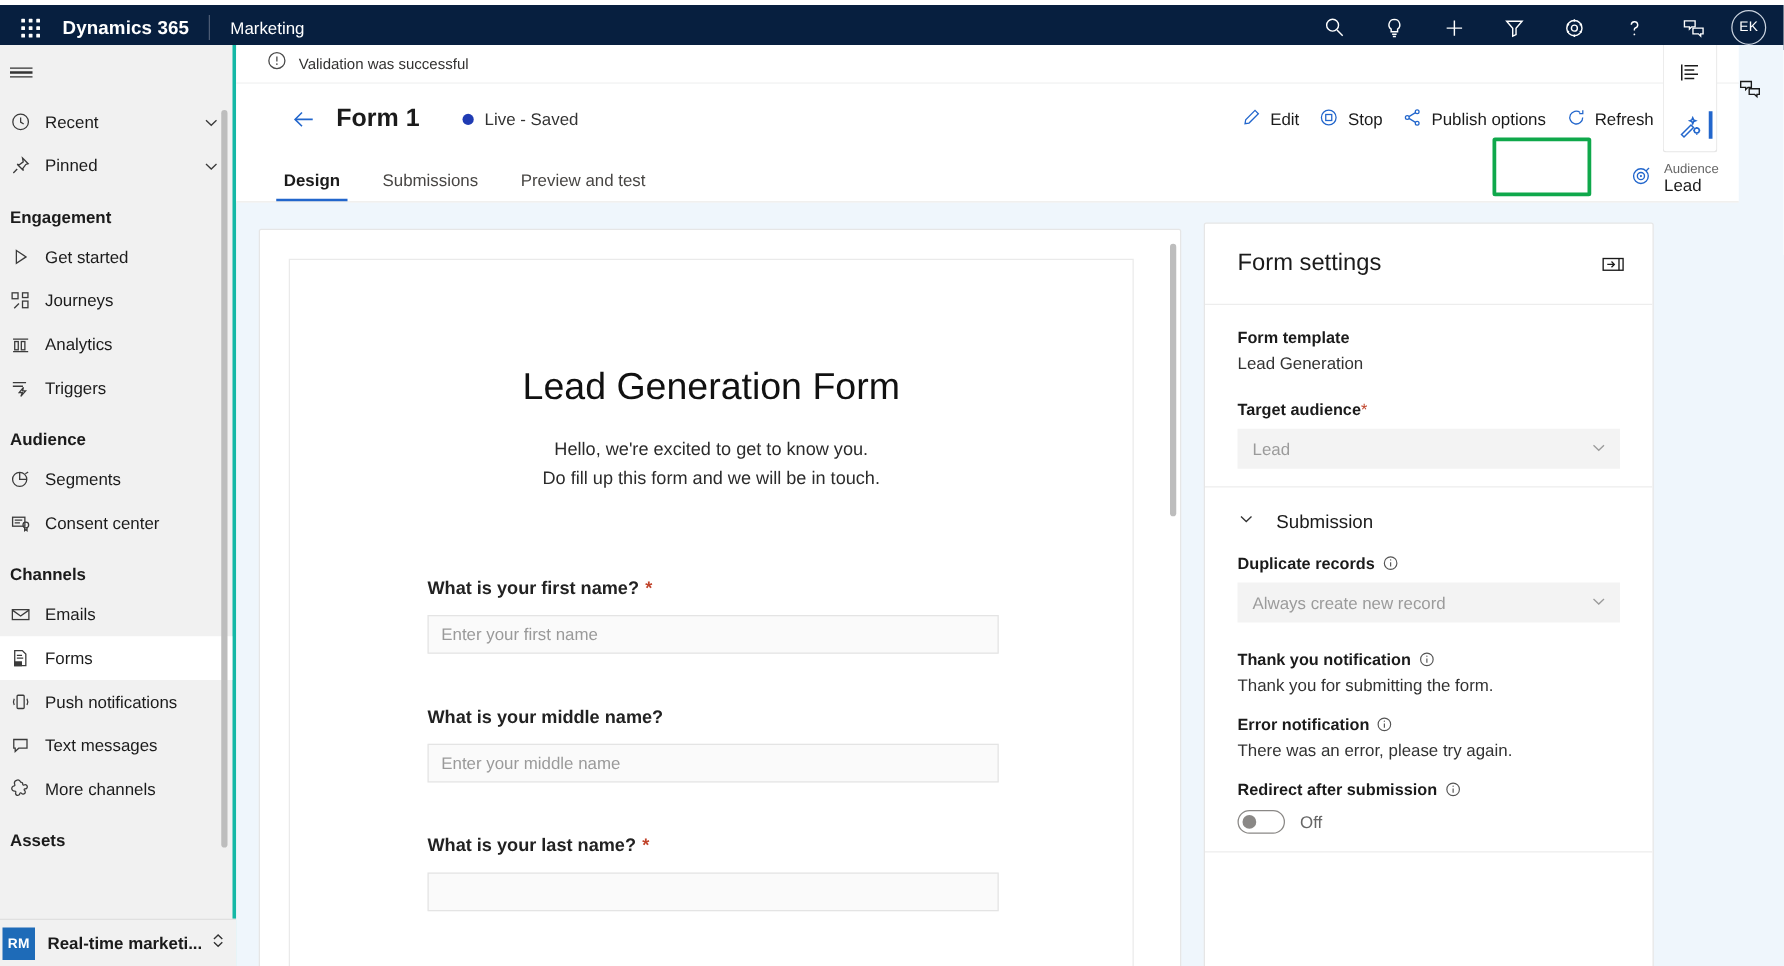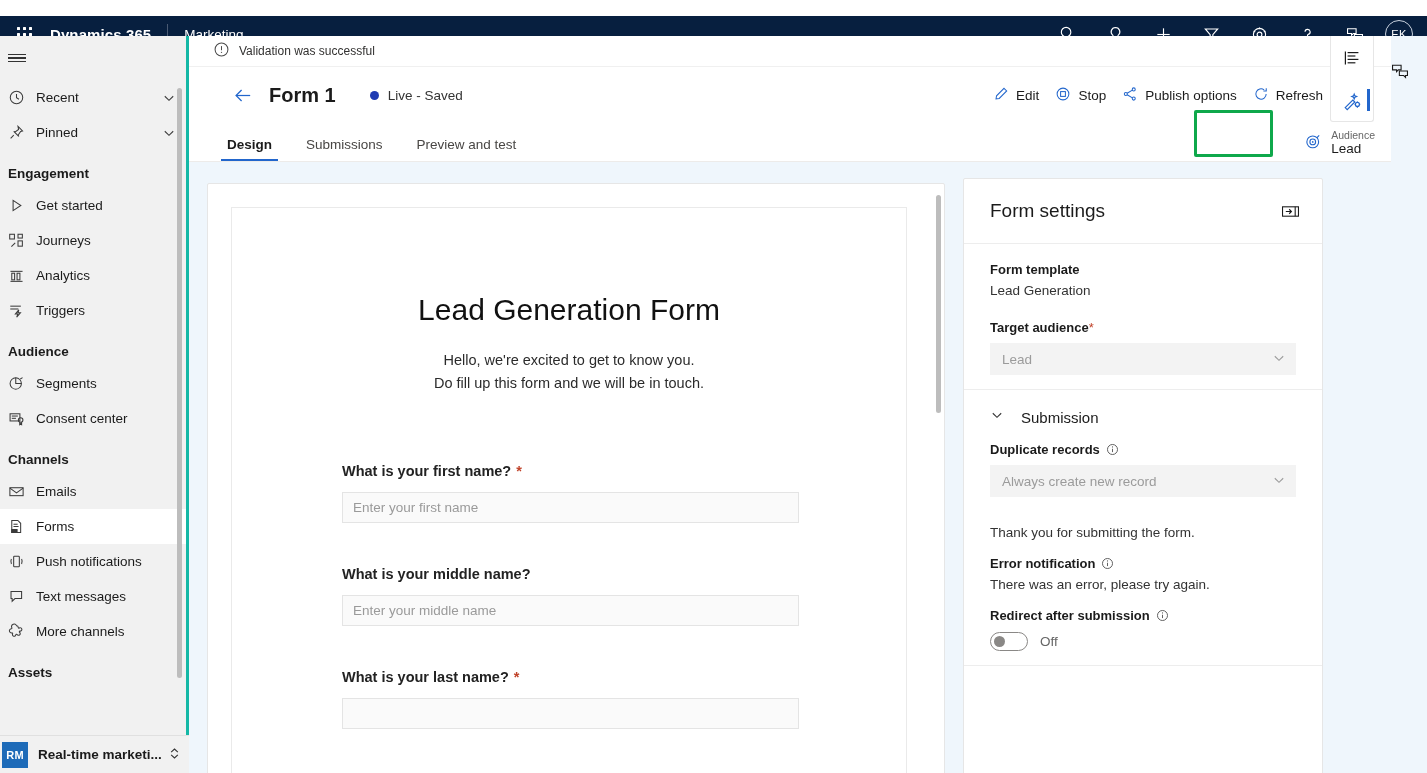--- a/index.html
+++ b/index.html
@@ -6,21 +6,21 @@
   html, body {
     width: 1427px; height: 773px;
     font-family: "Liberation Sans", sans-serif;
     background: #ffffff;
     overflow: hidden;
   }
   .app { position: relative; width: 1427px; height: 773px; }
 
   
   .suitebar {
-    position: absolute; top: 16px; left: 0; width: 1427px; height: 36px;
+    position: absolute; top: 4px; left: 0; width: 1427px; height: 36px;
     background: #071F3F; display: flex; align-items: center;
   }
   .waffle { width: 48px; height: 36px; display: flex; align-items: center; justify-content: center; cursor: pointer; }
   .waffle-grid { display: grid; grid-template-columns: repeat(3, 3px); grid-template-rows: repeat(3, 3px); gap: 3px; }
   .waffle-grid i { display: block; width: 3px; height: 3px; background: #fff; border-radius: 0.5px; }
   .brand { color: #fff; font-size: 15px; font-weight: bold; letter-spacing: .1px; padding-left: 2px; }
   .suite-sep { width: 1px; height: 20px; background: #4a5a73; margin: 0 16px; }
   .appname { color: #fff; font-size: 13.5px; font-weight: 400; }
   .suite-right { margin-left: auto; display: flex; align-items: center; height: 36px; padding-right: 8px; }
   .sb-icon { width: 48px; height: 36px; display: flex; align-items: center; justify-content: center; cursor: pointer; }
@@ -633,20 +633,30 @@
           <span>Always create new record</span>
           <span class="chev">
             <svg width="14" height="14" viewBox="0 0 16 16" fill="none" stroke="#9b9b9b" stroke-width="1.2">
                 <path d="M3.2 6l4.8 4.6L12.8 6"></path>
               </svg>
           </span>
         </div>
 
         <div class="spacer-22"></div>
 
+        <div class="fld-label">
+          <span>Thank you notification</span>
+          <span class="info-ico">
+            <svg width="13" height="13" viewBox="0 0 14 14" fill="none" stroke="#555" stroke-width="1">
+                <circle cx="7" cy="7" r="5.4"></circle>
+                <line x1="7" y1="6.2" x2="7" y2="9.8"></line>
+                <circle cx="7" cy="4.2" r=".6" fill="#555" stroke="none"></circle>
+              </svg>
+          </span>
+        </div>
         <div class="fld-value">Thank you for submitting the form.</div>
 
         <div class="spacer-16"></div>
 
         <div class="fld-label">
           <span>Error notification</span>
           <span class="info-ico">
             <svg width="13" height="13" viewBox="0 0 14 14" fill="none" stroke="#555" stroke-width="1">
                 <circle cx="7" cy="7" r="5.4"></circle>
                 <line x1="7" y1="6.2" x2="7" y2="9.8"></line>

